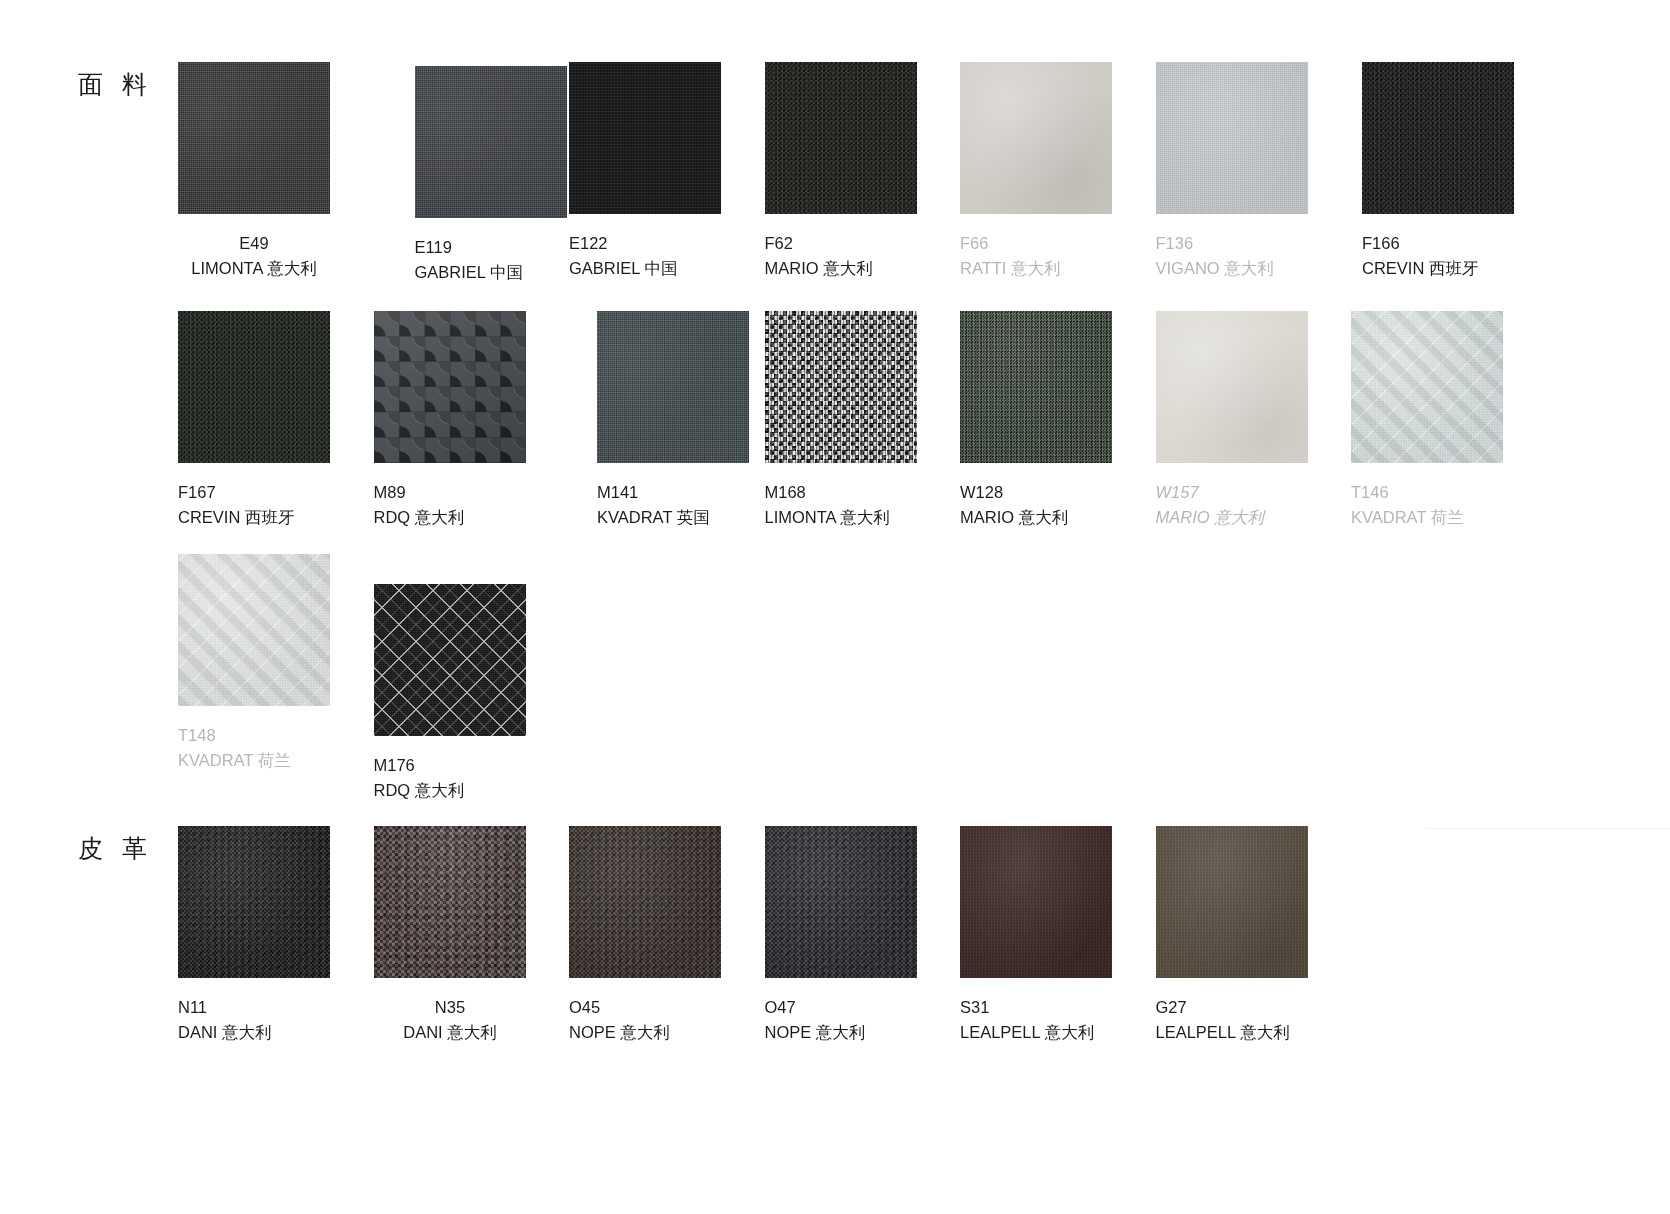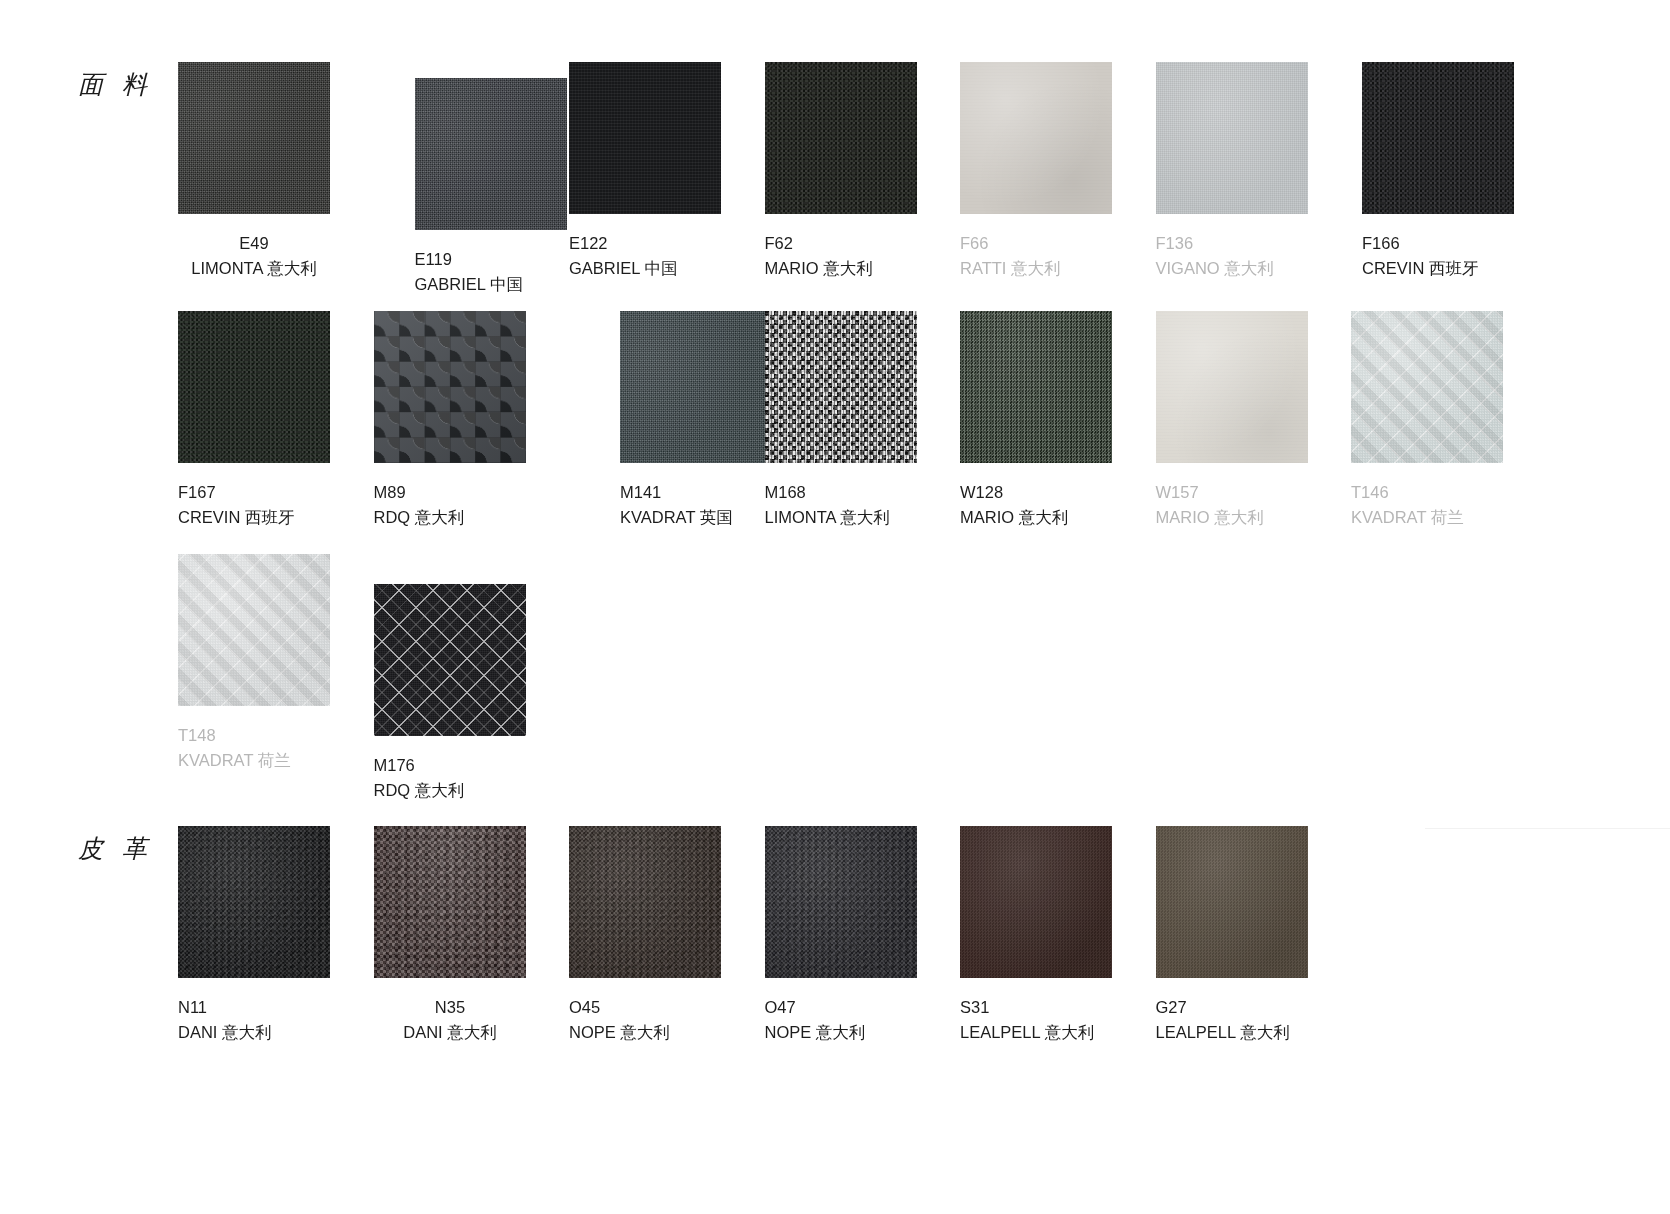--- a/index.html
+++ b/index.html
@@ -12,21 +12,20 @@
   }
   .sheet{position:relative;width:1670px;height:1214px;}
 
   
   .section{position:absolute;left:0;width:1670px;}
   .sec-title{
     position:absolute;left:78px;
     font-size:25px;color:#1b1b1b;
     letter-spacing:6px;
     white-space:nowrap;
-    font-style:italic;
   }
 
   .grid{position:absolute;left:178px;}
   .cell{
     position:absolute;
     width:152px;
   }
   .sw{
     width:152px;height:152px;
     position:relative;
@@ -256,21 +255,21 @@
       <div class="grid" style="top: 62px;">
         <div class="cell" style="left: 0px; top: 0px; text-align: center;">
           <div class="sw t-weave" style="--c1: #30312f; --c2: #30312f;">
             <div class="tex"></div>
           </div>
           <div class="lbl">
             <span class="code">E49</span>
             <span class="brand">LIMONTA 意大利</span>
           </div>
         </div>
-        <div class="cell" style="left: 195.5px; top: 16px; padding-left: 41px;">
+        <div class="cell" style="left: 195.5px; top: 4px; padding-left: 41px;">
           <div class="sw t-weave" style="--c1: #383c42; --c2: #383c42;">
             <div class="tex"></div>
           </div>
           <div class="lbl">
             <span class="code">E119</span>
             <span class="brand">GABRIEL 中国</span>
           </div>
         </div>
         <div class="cell" style="left: 391px; top: 0px;">
           <div class="sw t-twill" style="--c1: #17181a; --c2: #17181a;">
@@ -328,21 +327,21 @@
         </div>
         <div class="cell" style="left: 195.5px; top: 249px;">
           <div class="sw t-geo" style="--c1: #4e5257; --c2: #4e5257;">
             <div class="tex"></div>
           </div>
           <div class="lbl">
             <span class="code">M89</span>
             <span class="brand">RDQ 意大利</span>
           </div>
         </div>
-        <div class="cell" style="left: 414px; top: 249px; padding-left: 28px;">
+        <div class="cell" style="left: 391px; top: 249px; padding-left: 28px;">
           <div class="sw t-weave" style="--c1: #3a464a; --c2: #3a464a;">
             <div class="tex"></div>
           </div>
           <div class="lbl">
             <span class="code">M141</span>
             <span class="brand">KVADRAT 英国</span>
           </div>
         </div>
         <div class="cell" style="left: 586.5px; top: 249px;">
           <div class="sw t-tweed" style="--c1: #1a1a1a; --c2: #1a1a1a;">
@@ -355,21 +354,21 @@
         </div>
         <div class="cell" style="left: 782px; top: 249px;">
           <div class="sw t-grain" style="--c1: #2c3a2b; --c2: #2c3a2b;">
             <div class="tex"></div>
           </div>
           <div class="lbl">
             <span class="code">W128</span>
             <span class="brand">MARIO 意大利</span>
           </div>
         </div>
-        <div class="cell dim" style="left: 977.5px; top: 249px;">
+        <div class="cell dim" style="left: 977.5px; top: 249px; font-style: italic;">
           <div class="sw t-flat" style="--c1: #dcd9d2; --c2: #dcd9d2;">
             <div class="tex"></div>
           </div>
           <div class="lbl">
             <span class="code">W157</span>
             <span class="brand">MARIO 意大利</span>
           </div>
         </div>
         <div class="cell dim" style="left: 1173px; top: 249px;">
           <div class="sw t-quilt" style="--c1: #ccd5d5; --c2: #ccd5d5;">

